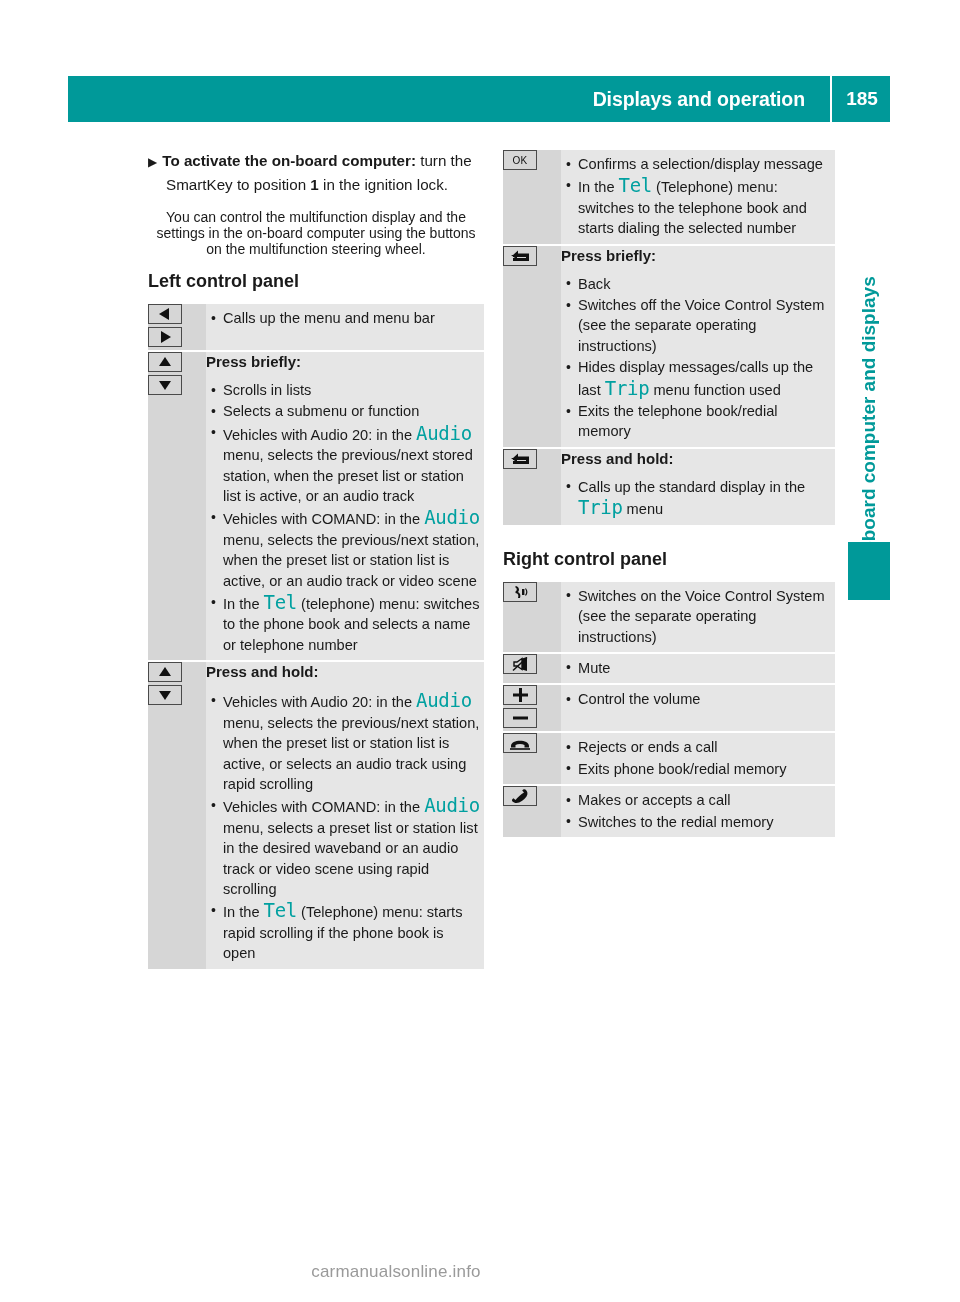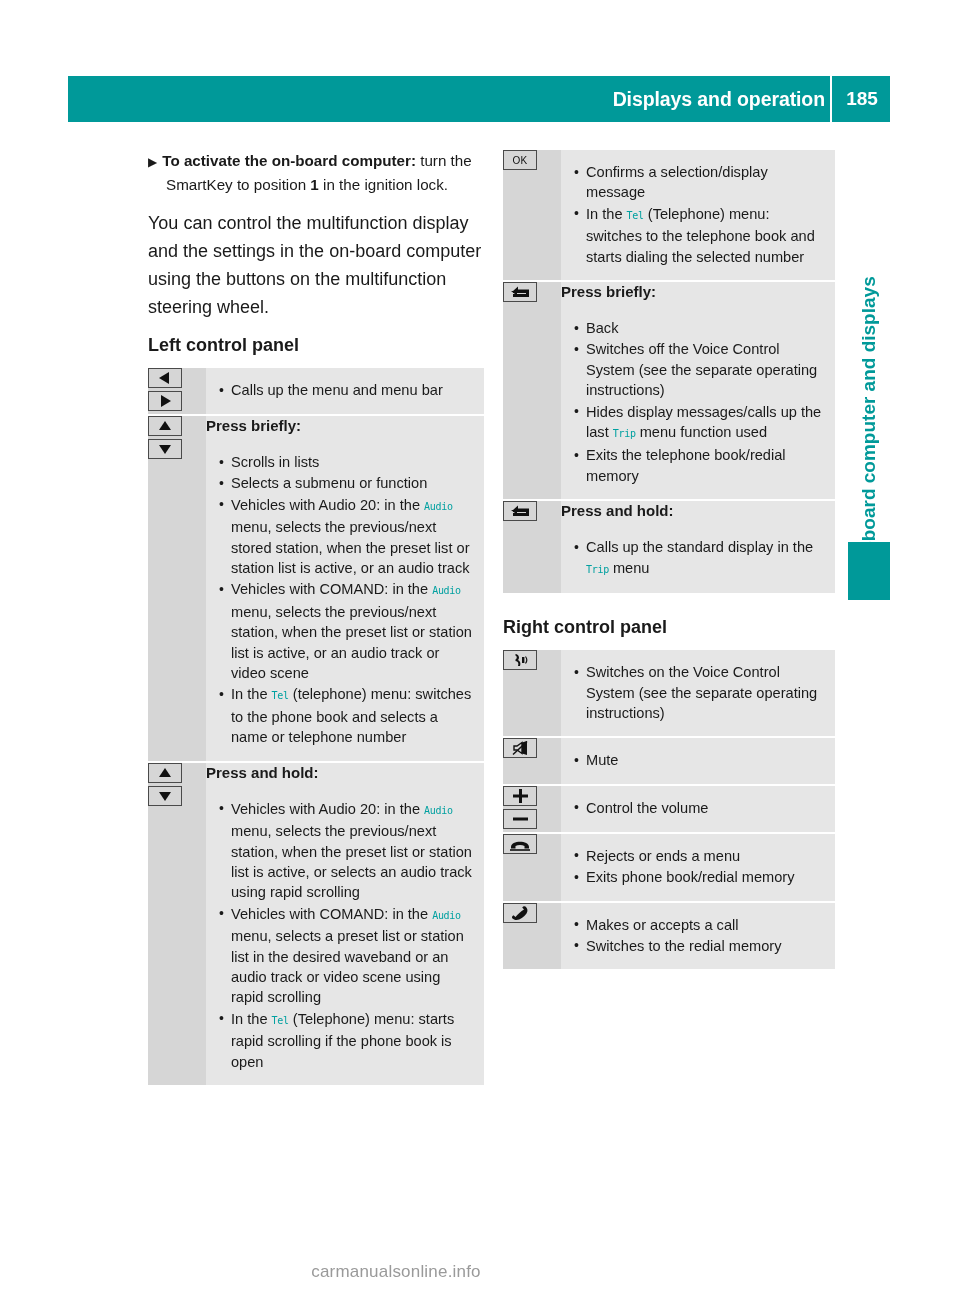--- a/index.html
+++ b/index.html
@@ -26,21 +26,21 @@
     background: #009999;
     display: flex;
     align-items: center;
     justify-content: flex-end;
   }
   .header-title {
     color: #ffffff;
     font-size: 19.5px;
     font-weight: bold;
     letter-spacing: -0.1px;
-    padding-right: 5px;
+    padding-right: 25px;
     white-space: nowrap;
   }
   .header-sep {
     width: 2px;
     height: 46px;
     background: #ffffff;
   }
   .header-page {
     color: #ffffff;
     font-size: 19px;
@@ -89,23 +89,24 @@
   }
   .col-right {
     position: absolute;
     left: 503px;
     top: 150px;
     width: 332px;
   }
 
   
   .para {
-    font-size: 18px;
-    line-height: 28px;
+    font-size: 14px;
+    line-height: 16px;
     margin: 0 0 14px 0;
+    text-align: center;
   }
   .step {
     font-size: 15.2px;
     line-height: 21.5px;
     margin: 0 0 14px 0;
     padding-left: 18px;
     text-indent: -18px;
   }
   .step-marker {
     font-size: 12px;
@@ -140,40 +141,40 @@
     padding: 10px 10px 12px 9px;
   }
   .cell-title {
     font-size: 15px;
     font-weight: bold;
     margin: 1px 0 6px 0;
   }
   .bullets {
     list-style: none;
     margin: 0;
-    padding: 12px;
+    padding: 4px;
   }
   .bullets li {
     font-size: 14.6px;
     line-height: 20.4px;
     position: relative;
     padding-left: 13px;
     margin-bottom: 1px;
   }
   .bullets li:before {
     content: "\2022";
     position: absolute;
     left: 1px;
     top: -0.5px;
     font-size: 14px;
   }
   .mono {
     font-family: "DejaVu Sans Mono", monospace;
     color: #00a0a0;
-    font-size: 10px;
+    font-size: 19px;
     letter-spacing: -0.3px;
   }
 
   
   .keybox {
     width: 34px;
     height: 20px;
     border: 1.6px solid #4a4a4a;
     background: #d6d6d6;
     display: flex;
@@ -410,21 +411,21 @@
           <td class="cell-icon">
             <div class="keybox">
               <svg width="22" height="16" viewBox="0 0 22 16">
                 <path d="M2,11 C2,4 20,4 20,11 L20,12.5 L15.5,12.5 L15.5,10 C13,8.6 9,8.6 6.5,10 L6.5,12.5 L2,12.5 Z" fill="#111"></path>
                 <rect x="1" y="13.2" width="20" height="1.6" fill="#111"></rect>
               </svg>
             </div>
           </td>
           <td class="cell-body">
             <ul class="bullets">
-              <li><span>Rejects or ends a menu</span></li>
+              <li><span>Rejects or ends a call</span></li>
               <li><span>Exits phone book/redial memory</span></li>
             </ul>
           </td>
         </tr>
         <tr>
           <td class="cell-icon">
             <div class="keybox">
               <svg width="20" height="16" viewBox="0 0 20 16">
                 <path d="M2.5,13.5 C1.5,12.5 2,11 3.5,10.2 L5.5,12 C7.5,9.5 11,6 14,4.5 L12.2,2.6 C13.2,1.2 14.8,0.8 15.8,1.8 C17.5,3.5 18.2,6 16.5,8.5 C14,12 10,15 6.5,15 C4.8,15 3.4,14.4 2.5,13.5 Z" fill="#111"></path>
               </svg>

